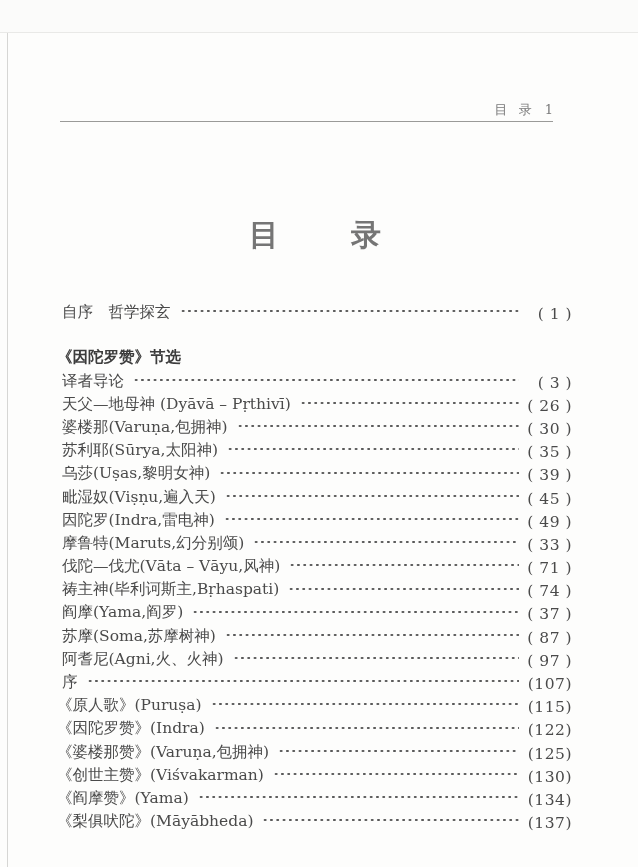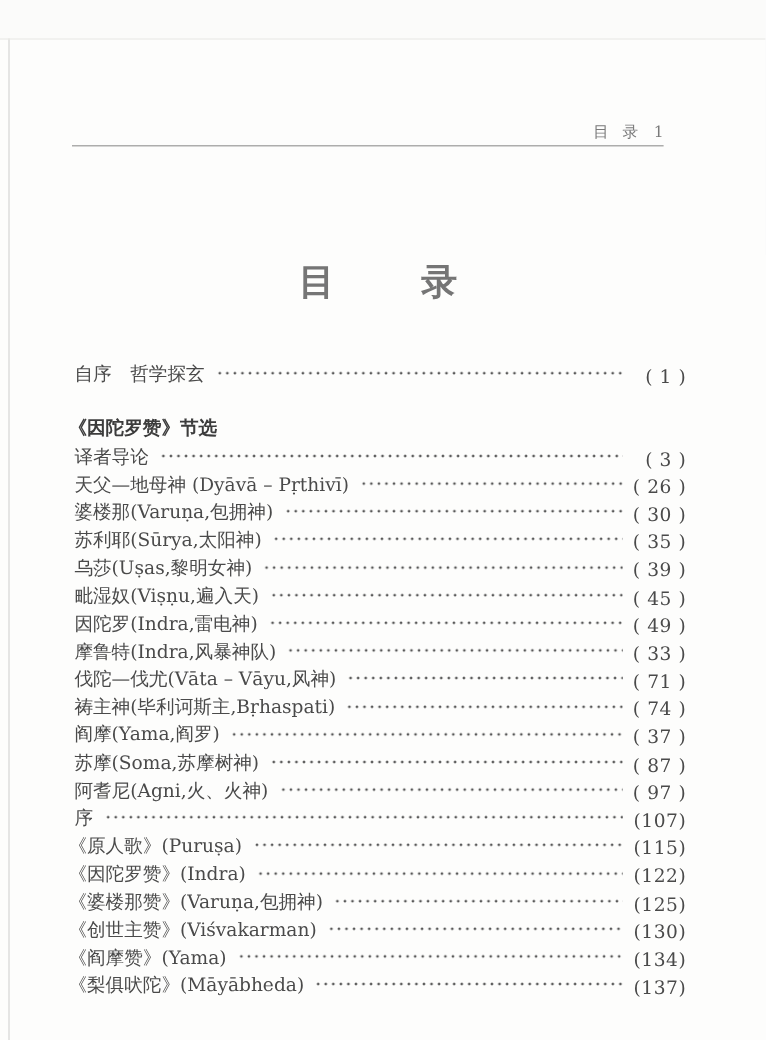--- a/index.html
+++ b/index.html
@@ -127,21 +127,21 @@
       <span class="label">毗湿奴(Viṣṇu,遍入天)</span>
       <span class="leader"></span>
       <span class="page-no">( 45 )</span>
     </div>
       <div class="row entry">
       <span class="label">因陀罗(Indra,雷电神)</span>
       <span class="leader"></span>
       <span class="page-no">( 49 )</span>
     </div>
       <div class="row entry">
-      <span class="label">摩鲁特(Indra,风暴神队)</span>
+      <span class="label">摩鲁特(Maruts,幻分别颂)</span>
       <span class="leader"></span>
       <span class="page-no">( 33 )</span>
     </div>
       <div class="row entry">
       <span class="label">伐陀—伐尤(Vāta – Vāyu,风神)</span>
       <span class="leader"></span>
       <span class="page-no">( 71 )</span>
     </div>
       <div class="row entry">
       <span class="label">祷主神(毕利诃斯主,Bṛhaspati)</span>

